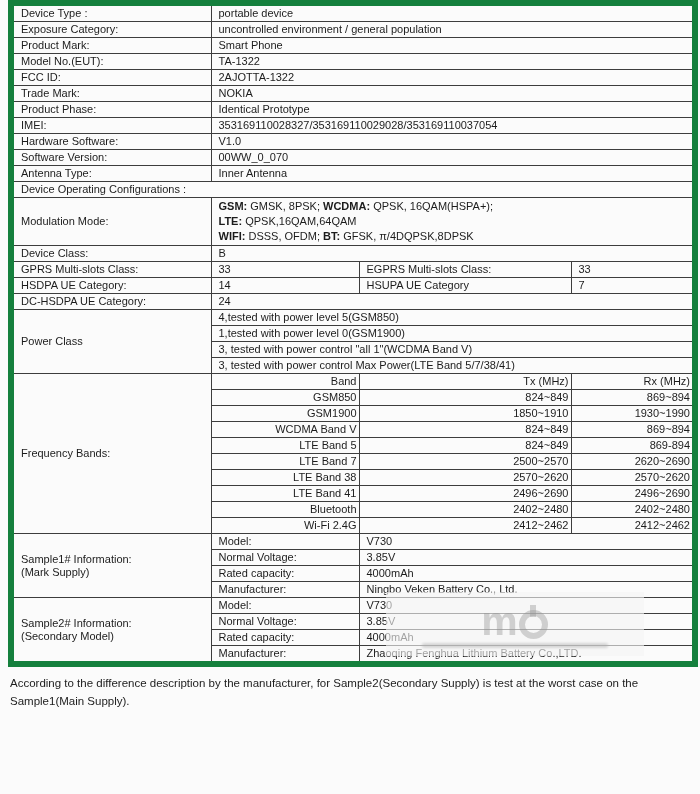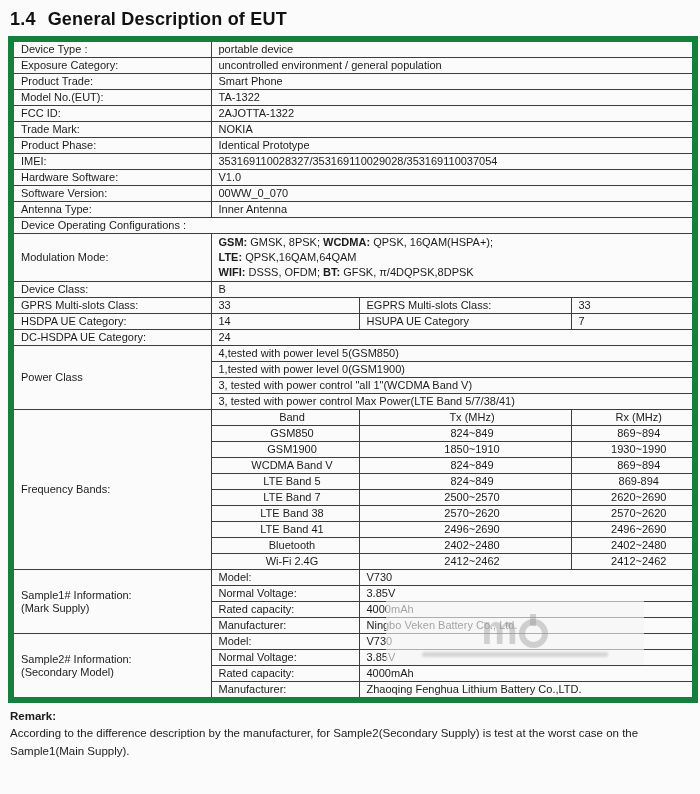--- a/index.html
+++ b/index.html
@@ -30,21 +30,21 @@
     border:1px solid #3d3d3d;
     font-size:11px;
     line-height:13px;
     padding:1px 4px 1px 7px;
     vertical-align:middle;
     overflow:hidden;
     white-space:nowrap;
   }
   tr.r { height:16px; }
   tr.mod-row { height:48px; }
-  td.ctr { text-align:center; padding-left:16px; padding-right:2px; }
+  td.ctr { text-align:right; padding-left:16px; padding-right:2px; }
   .bold { font-weight:bold; }
   .mod-line { line-height:15px; }
   .remark { margin:7px 10px 0 10px; }
   .remark-h { font-size:11.5px; font-weight:bold; margin-bottom:2px; }
   .remark-t { font-size:11.5px; line-height:18px; width:660px; }
   
   .watermark {
     position:absolute; left:386px; top:592px;
     width:258px; height:64px;
     display:flex; flex-direction:column; align-items:center; justify-content:center;
@@ -73,43 +73,40 @@
     margin-top:2px; width:186px; height:5px;
     background:rgba(175,175,175,0.45);
     filter:blur(1px); border-radius:2px;
   }
 </style>
 </head>
 <body>
 
 <div class="page">
 
-  <div class="title">
-    <span class="num">1.4</span><span>General Description of EUT</span>
-  </div>
 
   <table class="eut">
     <colgroup>
       <col style="width:200px">
         <col style="width:148px">
         <col style="width:212px">
         <col style="width:124px">
     </colgroup>
     <tbody>
 
       <tr class="r">
         <td>Device Type :</td>
         <td colspan="3">portable device</td>
       </tr>
       <tr class="r">
         <td>Exposure Category:</td>
         <td colspan="3">uncontrolled environment / general population</td>
       </tr>
       <tr class="r">
-        <td>Product Trade:</td>
+        <td>Product Mark:</td>
         <td colspan="3">Smart Phone</td>
       </tr>
       <tr class="r">
         <td>Model No.(EUT):</td>
         <td colspan="3">TA-1322</td>
       </tr>
       <tr class="r">
         <td>FCC ID:</td>
         <td colspan="3">2AJOTTA-1322</td>
       </tr>
@@ -277,21 +274,20 @@
         <td colspan="2">4000mAh</td>
       </tr>
       <tr class="r">
         <td>Manufacturer:</td>
         <td colspan="2">Zhaoqing Fenghua Lithium Battery Co.,LTD.</td>
       </tr>
     </tbody>
   </table>
 
   <div class="remark">
-    <div class="remark-h">Remark:</div>
     <div class="remark-t">According to the difference description by the manufacturer, for Sample2(Secondary Supply) is test at the worst case on the Sample1(Main Supply).</div>
   </div>
 
   <div class="watermark">
     <div class="wm-text">
       <span>m</span>
         <span class="pwr"></span>
     </div>
     <div class="wm-tag"></div>
   </div>

